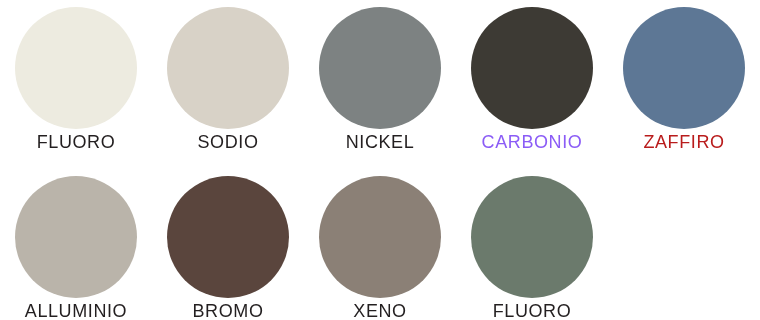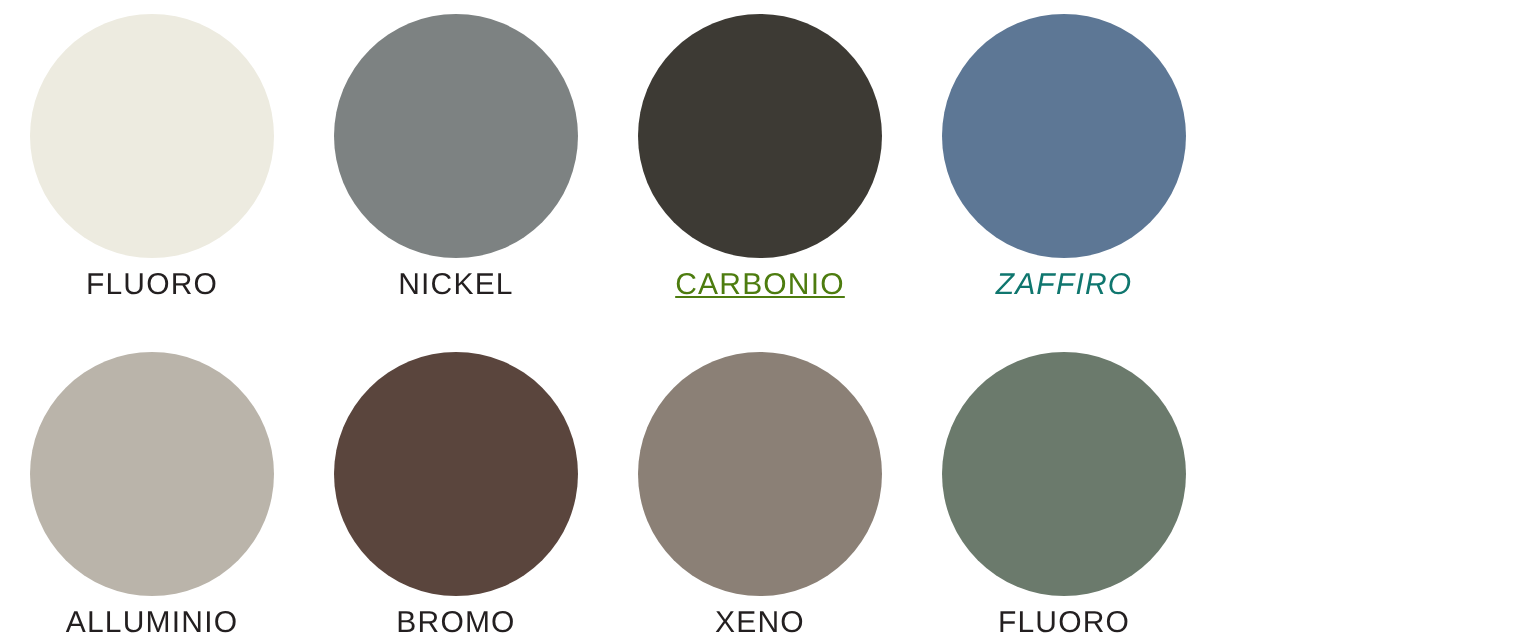--- a/index.html
+++ b/index.html
@@ -46,51 +46,55 @@
 
   .swatch-disc {
     width: 122px;
     height: 122px;
     border-radius: 50%;
     flex: 0 0 auto;
   }
 
   .swatch-label {
     margin-top: 6px;
-    font-size: 15px;
+    font-size: 18px;
     font-weight: 400;
     letter-spacing: 0.6px;
     color: #231f20;
     text-align: center;
     line-height: 15px;
     white-space: nowrap;
     font-family: "Liberation Sans", sans-serif;
   }
 </style>
 </head>
 <body style="background: rgb(255, 255, 255);">
 
 <div class="palette">
 
   <div class="swatch-row swatch-row-1">
     <div class="swatch">
       <div class="swatch-disc" style="background: rgb(237, 235, 224);"></div>
       <div class="swatch-label" style="color: rgb(35, 31, 32);">FLUORO</div>
     </div>
     <div class="swatch">
+      <div class="swatch-disc" style="background: rgb(216, 210, 199);"></div>
+      <div class="swatch-label" style="color: rgb(35, 31, 32);">SODIO</div>
+    </div>
+    <div class="swatch">
       <div class="swatch-disc" style="background: rgb(125, 130, 130);"></div>
       <div class="swatch-label" style="color: rgb(35, 31, 32);">NICKEL</div>
     </div>
     <div class="swatch">
       <div class="swatch-disc" style="background: rgb(61, 58, 52);"></div>
-      <div class="swatch-label" style="color: #4d7c0f; text-decoration: underline;">CARBONIO</div>
+      <div class="swatch-label" style="color: #8b5cf6;">CARBONIO</div>
     </div>
     <div class="swatch">
       <div class="swatch-disc" style="background: rgb(93, 119, 149);"></div>
-      <div class="swatch-label" style="color: #0f766e; font-style: italic;">ZAFFIRO</div>
+      <div class="swatch-label" style="color: #b91c1c;">ZAFFIRO</div>
     </div>
   </div>
 
   <div class="swatch-row swatch-row-2">
     <div class="swatch">
       <div class="swatch-disc" style="background: rgb(186, 180, 170);"></div>
       <div class="swatch-label" style="color: rgb(35, 31, 32);">ALLUMINIO</div>
     </div>
     <div class="swatch">
       <div class="swatch-disc" style="background: rgb(90, 69, 61);"></div>

